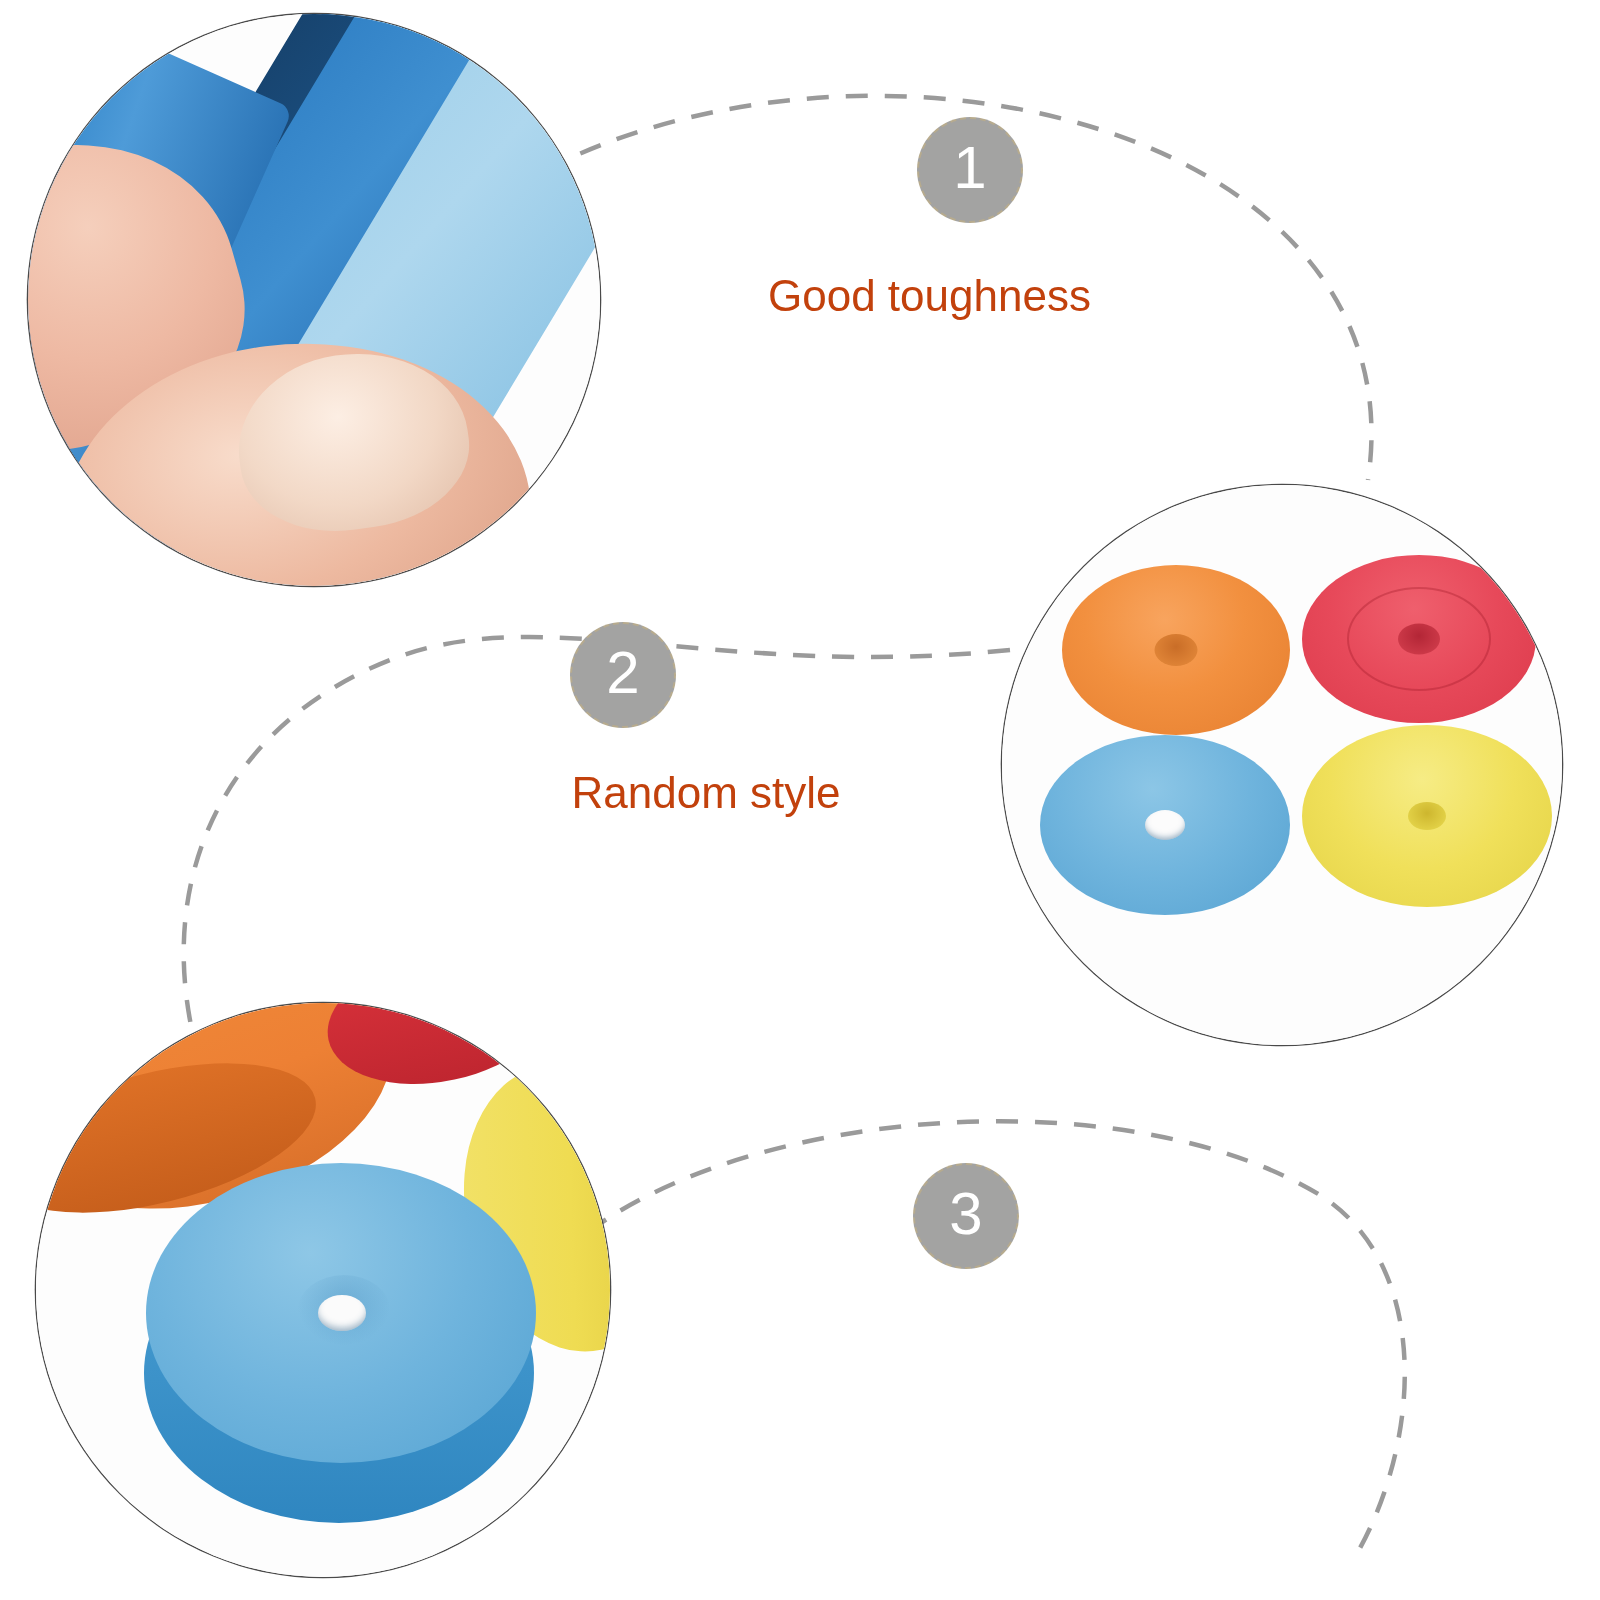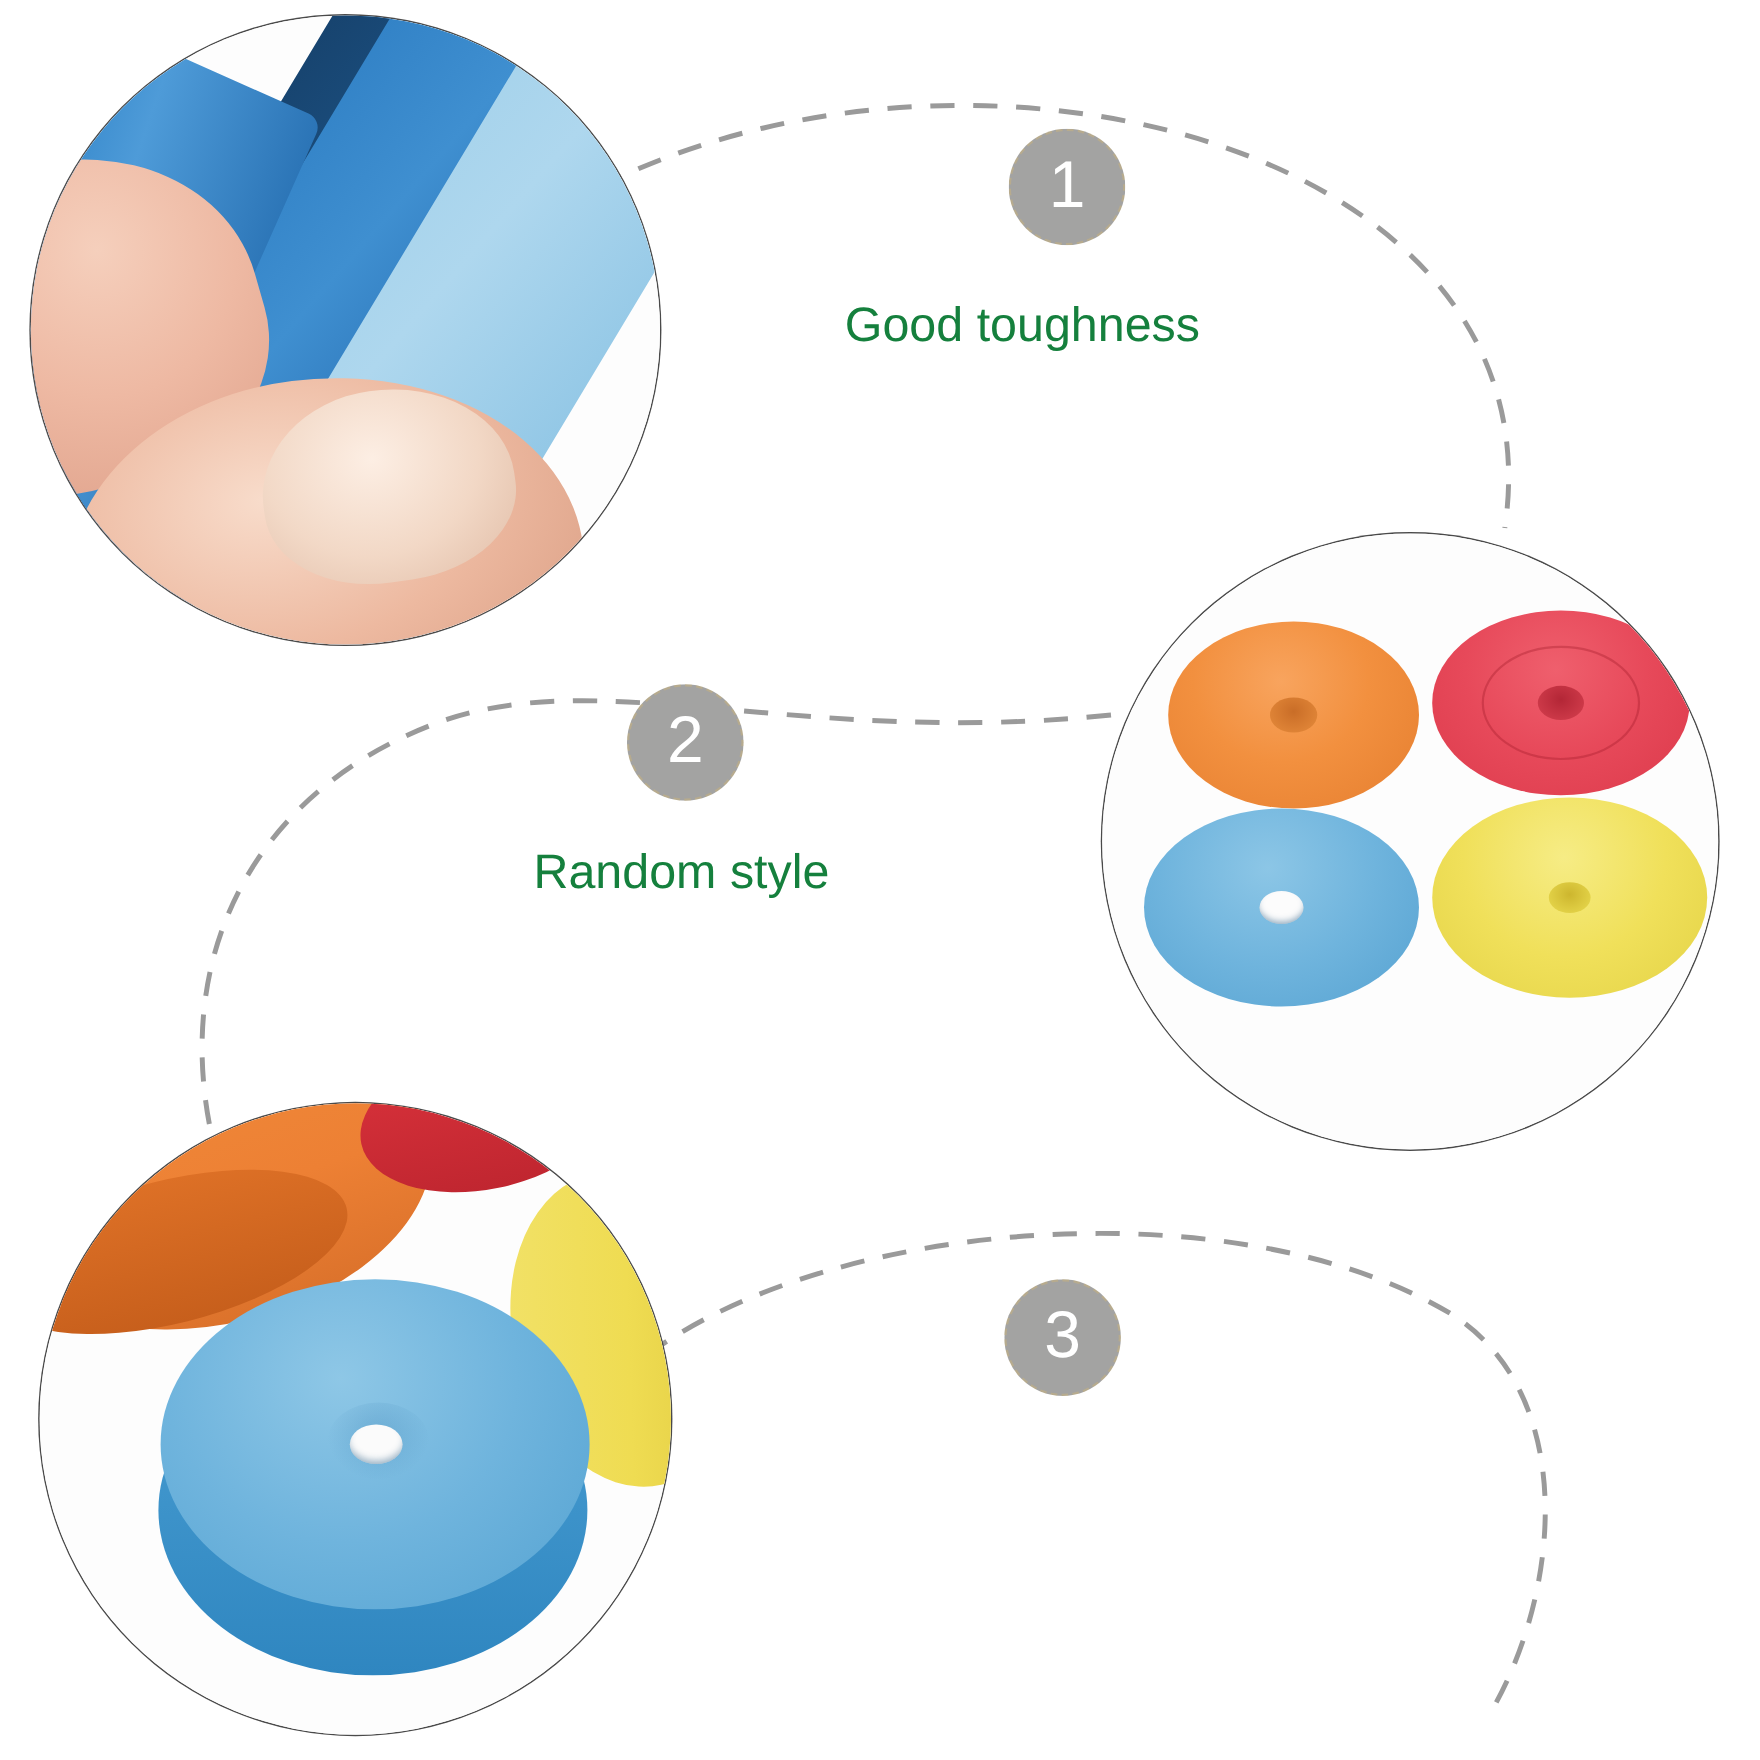--- a/index.html
+++ b/index.html
@@ -52,21 +52,21 @@
     font-size: 60px;
     font-weight: 400;
     line-height: 1;
     letter-spacing: 0px;
     padding-bottom: 4px;
   }
   .step-badge span { display: block; }
   
   .caption {
     position: absolute;
-    color: #15803d;
+    color: #c2410c;
     font-size: 44px;
     font-weight: 400;
     line-height: 1.28;
     white-space: pre-line;
   }
 
   
   .p1-bg { background: #fdfdfd; }
   .p1-foam-a, .p1-foam-b, .p1-foam-c, .p1-foam-d, .p1-foam-e {
     position: absolute;
@@ -288,19 +288,19 @@
   </div>
 
   <div class="step-badge" style="left:917px; top:117px;">
     <span>1</span>
   </div>
   <div class="caption" style="left:768px; top:268px; width:520px;">Good toughness</div>
 
   <div class="step-badge" style="left:570px; top:622px;">
     <span>2</span>
   </div>
-  <div class="caption" style="left:485px; top:765px; width:480px;">Random style</div>
+  <div class="caption" style="left:466px; top:765px; width:480px;text-align:center;">Random style</div>
 
   <div class="step-badge" style="left:913px; top:1163px;">
     <span>3</span>
   </div>
 
 </div>
 
 </body></html>

